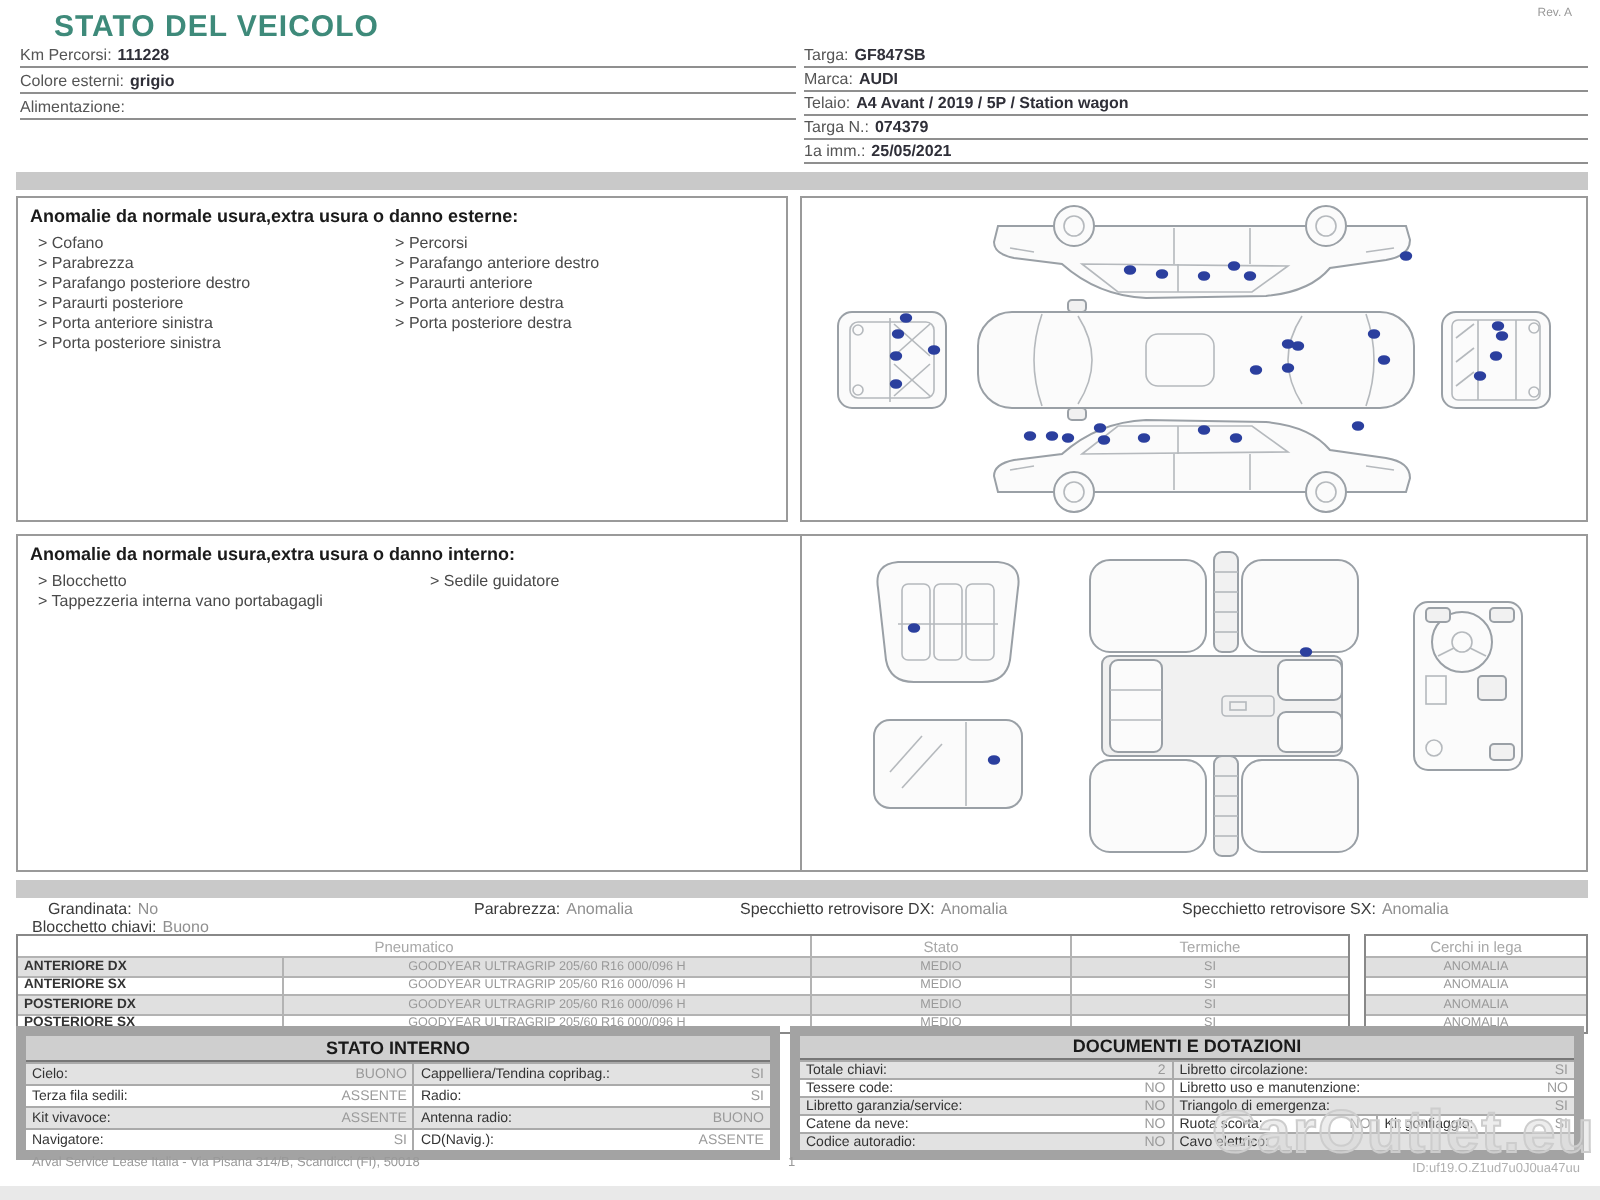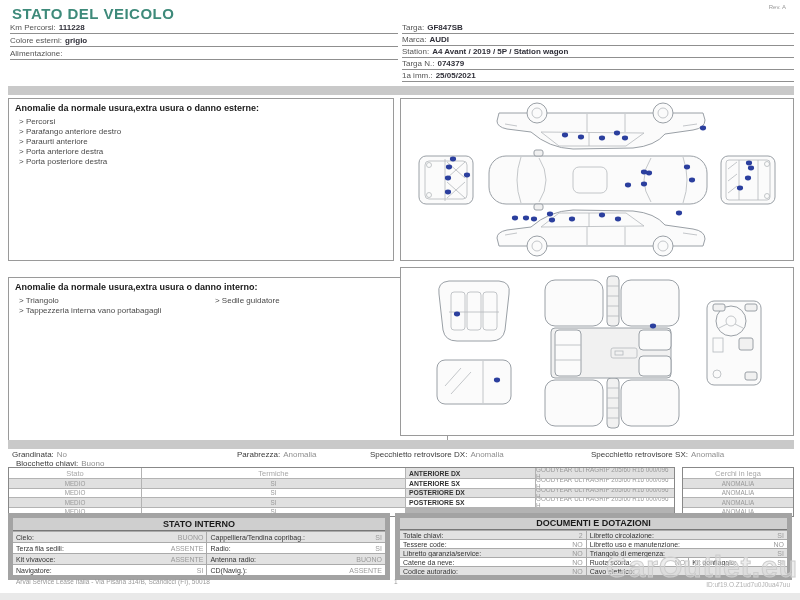--- a/index.html
+++ b/index.html
@@ -61,54 +61,62 @@
   .watermark { position:absolute; right:2px; top:550px; font-size:30px; font-weight:bold;
                color:rgba(215,215,215,0.45); -webkit-text-stroke:1px #cdcdcd;
                letter-spacing:1px; pointer-events:none; }
   .bottom-edge { position:absolute; left:0; right:0; bottom:0; height:7px; background:#e9e9e9; }
 </style>
 </head>
 <body>
 
 <div class="page">
 
-  <div class="title" style="color: rgb(62, 138, 122);">STATO DEL VEICOLO</div>
+  <div class="title" style="color: rgb(62, 138, 122); margin-left: 15px;">STATO DEL VEICOLO</div>
   <div class="rev">Rev. A</div>
 
   <div class="fieldrow" style="left:10px; top:22px; width:388px;">
     <span>Km Percorsi:</span><span class="val">111228</span>
   </div>
   <div class="fieldrow" style="left:10px; top:35px; width:388px;">
     <span>Colore esterni:</span><span class="val">grigio</span>
   </div>
   <div class="fieldrow" style="left:10px; top:48px; width:388px;">
     <span>Alimentazione:</span><span class="val"></span>
   </div>
 
   <div class="fieldrow" style="left:402px; top:22px; width:392px;">
     <span>Targa:</span><span class="val">GF847SB</span>
   </div>
   <div class="fieldrow" style="left:402px; top:34px; width:392px;">
     <span>Marca:</span><span class="val">AUDI</span>
   </div>
   <div class="fieldrow" style="left:402px; top:46px; width:392px;">
-    <span>Station:</span><span class="val">A4 Avant / 2019 / 5P / Station wagon</span>
+    <span>Telaio:</span><span class="val">A4 Avant / 2019 / 5P / Station wagon</span>
   </div>
   <div class="fieldrow" style="left:402px; top:58px; width:392px;">
     <span>Targa N.:</span><span class="val">074379</span>
   </div>
   <div class="fieldrow" style="left:402px; top:70px; width:392px;">
     <span>1a imm.:</span><span class="val">25/05/2021</span>
   </div>
 
   <div class="graybar" style="top:86px;"></div>
 
   <div class="box" style="left:8px; top:98px; width:386px; height:163px;">
     <div class="box-heading">Anomalie da normale usura,extra usura o danno esterne:</div>
     <div class="anom-cols">
+      <div class="anom-col">
+        <div class="anom-item">Cofano</div>
+        <div class="anom-item">Parabrezza</div>
+        <div class="anom-item">Parafango posteriore destro</div>
+        <div class="anom-item">Paraurti posteriore</div>
+        <div class="anom-item">Porta anteriore sinistra</div>
+        <div class="anom-item">Porta posteriore sinistra</div>
+      </div>
       <div class="anom-col">
         <div class="anom-item">Percorsi</div>
         <div class="anom-item">Parafango anteriore destro</div>
         <div class="anom-item">Paraurti anteriore</div>
         <div class="anom-item">Porta anteriore destra</div>
         <div class="anom-item">Porta posteriore destra</div>
       </div>
     </div>
   </div>
 
@@ -209,25 +217,25 @@
           <ellipse cx="149" cy="115" rx="3.1" ry="2.4" fill="#2B3F9E"></ellipse>
           <ellipse cx="151" cy="121" rx="3.1" ry="2.4" fill="#2B3F9E"></ellipse>
           <ellipse cx="171" cy="120" rx="3.1" ry="2.4" fill="#2B3F9E"></ellipse>
           <ellipse cx="201" cy="116" rx="3.1" ry="2.4" fill="#2B3F9E"></ellipse>
           <ellipse cx="217" cy="120" rx="3.1" ry="2.4" fill="#2B3F9E"></ellipse>
           <ellipse cx="278" cy="114" rx="3.1" ry="2.4" fill="#2B3F9E"></ellipse>
         </g>
     </svg>
   </div>
 
-  <div class="box" style="left:8px; top:277px; width:440px; height:169px;">
+  <div class="box" style="left:8px; top:267px; width:440px; height:169px;">
     <div class="box-heading">Anomalie da normale usura,extra usura o danno interno:</div>
     <div class="anom-cols">
       <div class="anom-col" style="width:46%;">
-        <div class="anom-item">Triangolo</div>
+        <div class="anom-item">Blocchetto</div>
         <div class="anom-item">Tappezzeria interna vano portabagagli</div>
       </div>
       <div class="anom-col">
         <div class="anom-item">Sedile guidatore</div>
       </div>
     </div>
   </div>
 
   <div class="box" style="left:400px; top:267px; width:394px; height:169px;">
     <svg class="diagram-svg" width="392" height="167" viewBox="0 0 392 167">
@@ -293,37 +301,38 @@
           <ellipse cx="96" cy="112" rx="3.1" ry="2.4" fill="#2B3F9E"></ellipse>
         </g>
       <g>
           <ellipse cx="252" cy="58" rx="3.1" ry="2.4" fill="#2B3F9E"></ellipse>
         </g>
     </svg>
   </div>
 
   <div class="graybar" style="top:440px;"></div>
 
-  <div class="summary-item" style="left:12px; top:450px;">
+  <div class="summary-item" style="left:24px; top:450px;">
     <span>Grandinata:</span><span class="val">No</span>
   </div>
   <div class="summary-item" style="left:237px; top:450px;">
     <span>Parabrezza:</span><span class="val">Anomalia</span>
   </div>
   <div class="summary-item" style="left:370px; top:450px;">
     <span>Specchietto retrovisore DX:</span><span class="val">Anomalia</span>
   </div>
   <div class="summary-item" style="left:591px; top:450px;">
     <span>Specchietto retrovisore SX:</span><span class="val">Anomalia</span>
   </div>
   <div class="summary-item" style="left:16px; top:459px;">
     <span>Blocchetto chiavi:</span><span class="val">Buono</span>
   </div>
 
   <div class="tyre-grid tg-main">
+    <div class="tcell hd span2">Pneumatico</div>
     <div class="tcell hd">Stato</div>
     <div class="tcell hd">Termiche</div>
 
     <div class="tcell pos shade">ANTERIORE DX</div>
     <div class="tcell val shade">GOODYEAR ULTRAGRIP 205/60 R16 000/096 H</div>
     <div class="tcell val shade">MEDIO</div>
     <div class="tcell val shade">SI</div>
 
     <div class="tcell pos">ANTERIORE SX</div>
     <div class="tcell val">GOODYEAR ULTRAGRIP 205/60 R16 000/096 H</div>

